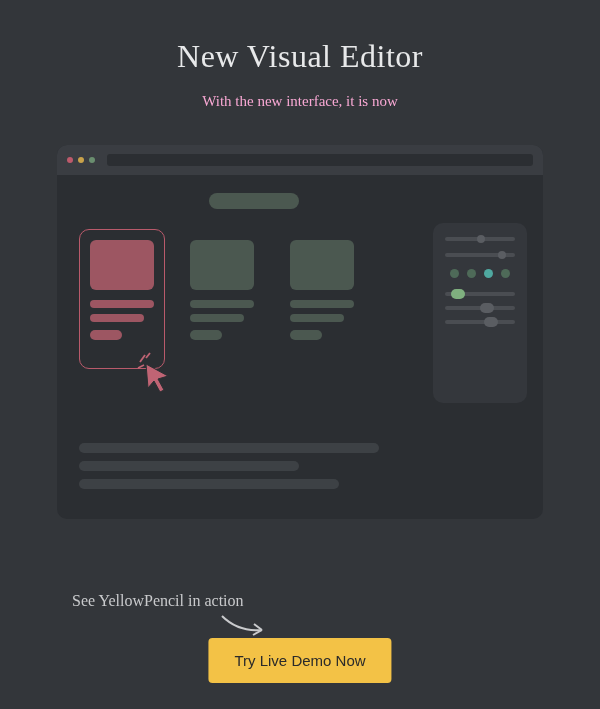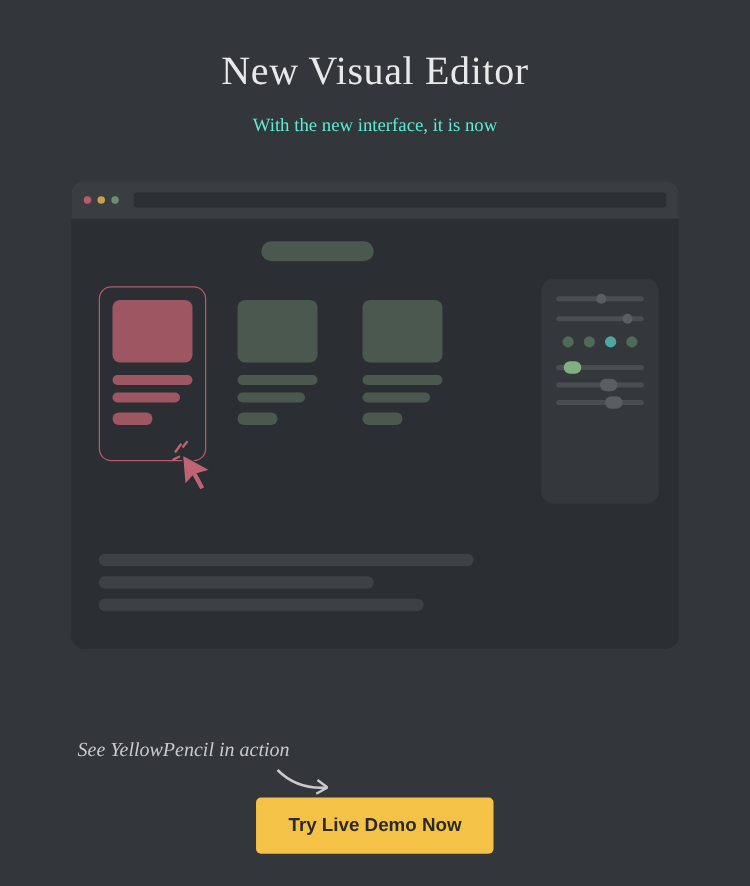--- a/index.html
+++ b/index.html
@@ -16,21 +16,21 @@
   padding-top: 38px;
   font-family: Liberation Serif, serif;
 }
 .title {
   color: #e8e9ea;
   font-size: 32px;
   font-weight: 300;
   letter-spacing: 0.5px;
 }
 .subtitle {
-  color: #5eead4;
+  color: #f9a8d4;
   font-size: 15px;
   font-weight: 400;
   margin-top: 14px;
   line-height: 1.6;
 }
 .editor-window {
   width: 486px;
   height: 374px;
   background: #2b2e32;
   border-radius: 10px;
@@ -183,41 +183,40 @@
   height: 10px;
   background: #3d4145;
   border-radius: 5px;
   margin-bottom: 8px;
 }
 .bline.b1 { width: 300px; }
 .bline.b2 { width: 220px; }
 .bline.b3 { width: 260px; }
 .annotation {
   position: absolute;
-  left: 62px;
+  left: 72px;
   top: 592px;
   color: #c9cacc;
   font-family: "Comic Sans MS", cursive;
   font-size: 16px;
-  font-style: italic;
 }
 .arrow {
   position: absolute;
   left: 218px;
   top: 612px;
 }
 .cta {
   position: absolute;
   left: 50%;
   top: 638px;
   transform: translateX(-50%);
   background: #f3c246;
   color: #2a2a2a;
   font-size: 15px;
-  font-weight: 700;
+  font-weight: 400;
   padding: 14px 26px;
   border: none;
   border-radius: 4px;
   cursor: pointer;
 }
 </style>
 </head>
 <body>
 
 <div class="header">

